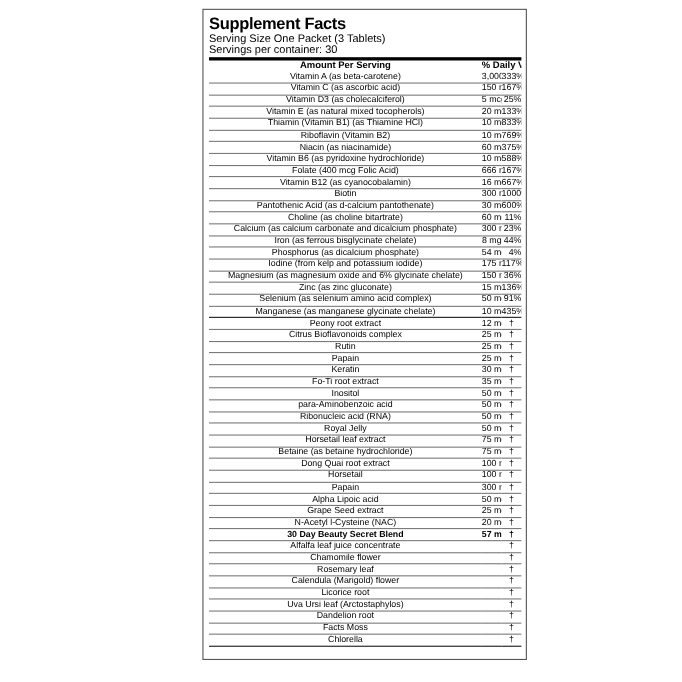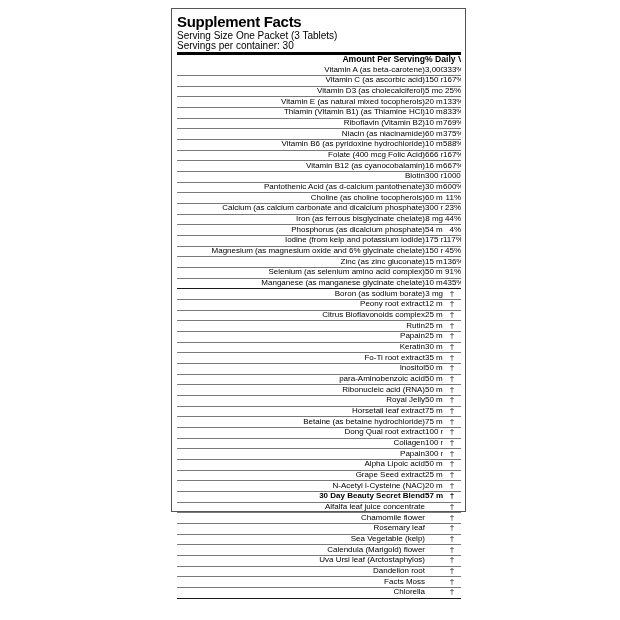--- a/index.html
+++ b/index.html
@@ -2,36 +2,36 @@
 <html><head>
 <meta charset="utf-8">
 <style>
   html,body{margin:0;padding:0;}
   body{
     width:620px;height:620px;background:#ffffff;
     font-family:"Liberation Sans", sans-serif;
     -webkit-font-smoothing:none;
   }
   #panel{
-    position:absolute;left:171px;top:8px;width:295px;height:504px;
+    position:absolute;left:184px;top:8px;width:295px;height:592px;
     border:1px solid #555;box-sizing:border-box;background:#fff;
   }
   .inner{padding:5px 4px 0 5px;}
   .title{
     font-size:15px;font-weight:bold;letter-spacing:-0.3px;
     line-height:16px;margin:0 0 1px 0;color:#000;
   }
   .sub{font-size:10px;line-height:9.5px;color:#000;white-space:nowrap;}
   .rule-thick{height:3px;background:#000;margin-top:2px;}
   table.sf{width:100%;border-collapse:collapse;table-layout:fixed;}
   table.sf td{
     font-size:8px;line-height:8.6px;padding:0.4px 0 0.7px 0;
     vertical-align:bottom;color:#000;white-space:nowrap;overflow:hidden;
   }
-  td.nm{text-align:right;}
+  td.nm{text-align:center;}
   td.amt{text-align:right;width:52px;padding-right:3px;}
   td.dv{text-align:right;width:36px;padding-right:3px;}
   td.dvd{text-align:center;width:36px;padding-right:3px;}
   tr.hdrow td{font-weight:bold;font-size:8.6px;padding-bottom:1.2px;}
   tr.sep td{border-bottom:1px solid #7a7a7a;}
   tr.sepdark td{border-bottom:1.6px solid #1a1a1a;}
   tr.bold td{font-weight:bold;}
 </style>
 </head>
 <body>
@@ -105,21 +105,21 @@
             <td class="nm">Biotin</td>
             <td class="amt">300 mcg</td>
             <td class="dv">1000%</td>
           </tr>
           <tr class="sep">
             <td class="nm">Pantothenic Acid (as d-calcium pantothenate)</td>
             <td class="amt">30 mg</td>
             <td class="dv">600%</td>
           </tr>
           <tr class="sep">
-            <td class="nm">Choline (as choline tocopherols)</td>
+            <td class="nm">Choline (as choline bitartrate)</td>
             <td class="amt">60 mg</td>
             <td class="dv">11%</td>
           </tr>
           <tr class="sep">
             <td class="nm">Calcium (as calcium carbonate and dicalcium phosphate)</td>
             <td class="amt">300 mg</td>
             <td class="dv">23%</td>
           </tr>
           <tr class="sep">
             <td class="nm">Iron (as ferrous bisglycinate chelate)</td>
@@ -132,43 +132,38 @@
             <td class="dv">4%</td>
           </tr>
           <tr class="sep">
             <td class="nm">Iodine (from kelp and potassium iodide)</td>
             <td class="amt">175 mcg</td>
             <td class="dv">117%</td>
           </tr>
           <tr class="sep">
             <td class="nm">Magnesium (as magnesium oxide and 6% glycinate chelate)</td>
             <td class="amt">150 mg</td>
-            <td class="dv">45%</td>
+            <td class="dv">36%</td>
           </tr>
           <tr class="sep">
             <td class="nm">Zinc (as zinc gluconate)</td>
             <td class="amt">15 mg</td>
             <td class="dv">136%</td>
           </tr>
           <tr class="sep">
             <td class="nm">Selenium (as selenium amino acid complex)</td>
             <td class="amt">50 mcg</td>
             <td class="dv">91%</td>
           </tr>
           <tr class="sepdark">
             <td class="nm">Manganese (as manganese glycinate chelate)</td>
             <td class="amt">10 mg</td>
             <td class="dv">435%</td>
           </tr>
           <tr class="sep">
-            <td class="nm">Boron (as sodium borate)</td>
-            <td class="amt">3 mg</td>
-            <td class="dvd">†</td>
-          </tr>
-          <tr class="sep">
             <td class="nm">Peony root extract</td>
             <td class="amt">12 mg</td>
             <td class="dvd">†</td>
           </tr>
           <tr class="sep">
             <td class="nm">Citrus Bioflavonoids complex</td>
             <td class="amt">25 mg</td>
             <td class="dvd">†</td>
           </tr>
           <tr class="sep">
@@ -220,21 +215,21 @@
             <td class="nm">Betaine (as betaine hydrochloride)</td>
             <td class="amt">75 mg</td>
             <td class="dvd">†</td>
           </tr>
           <tr class="sep">
             <td class="nm">Dong Quai root extract</td>
             <td class="amt">100 mg</td>
             <td class="dvd">†</td>
           </tr>
           <tr class="sep">
-            <td class="nm">Collagen</td>
+            <td class="nm">Horsetail</td>
             <td class="amt">100 mg</td>
             <td class="dvd">†</td>
           </tr>
           <tr class="sep">
             <td class="nm">Papain</td>
             <td class="amt">300 mg</td>
             <td class="dvd">†</td>
           </tr>
           <tr class="sep">
             <td class="nm">Alpha Lipoic acid</td>
@@ -265,26 +260,26 @@
             <td class="nm"><span class="tx">Chamomile flower</span></td>
             <td class="amt"></td>
             <td class="dvd">†</td>
           </tr>
           <tr class="sep">
             <td class="nm"><span class="tx">Rosemary leaf</span></td>
             <td class="amt"></td>
             <td class="dvd">†</td>
           </tr>
           <tr class="sep">
-            <td class="nm"><span class="tx">Sea Vegetable (kelp)</span></td>
-            <td class="amt"></td>
-            <td class="dvd">†</td>
-          </tr>
-          <tr class="sep">
             <td class="nm"><span class="tx">Calendula (Marigold) flower</span></td>
+            <td class="amt"></td>
+            <td class="dvd">†</td>
+          </tr>
+          <tr class="sep">
+            <td class="nm"><span class="tx">Licorice root</span></td>
             <td class="amt"></td>
             <td class="dvd">†</td>
           </tr>
           <tr class="sep">
             <td class="nm"><span class="tx">Uva Ursi leaf (Arctostaphylos)</span></td>
             <td class="amt"></td>
             <td class="dvd">†</td>
           </tr>
           <tr class="sep">
             <td class="nm"><span class="tx">Dandelion root</span></td>

